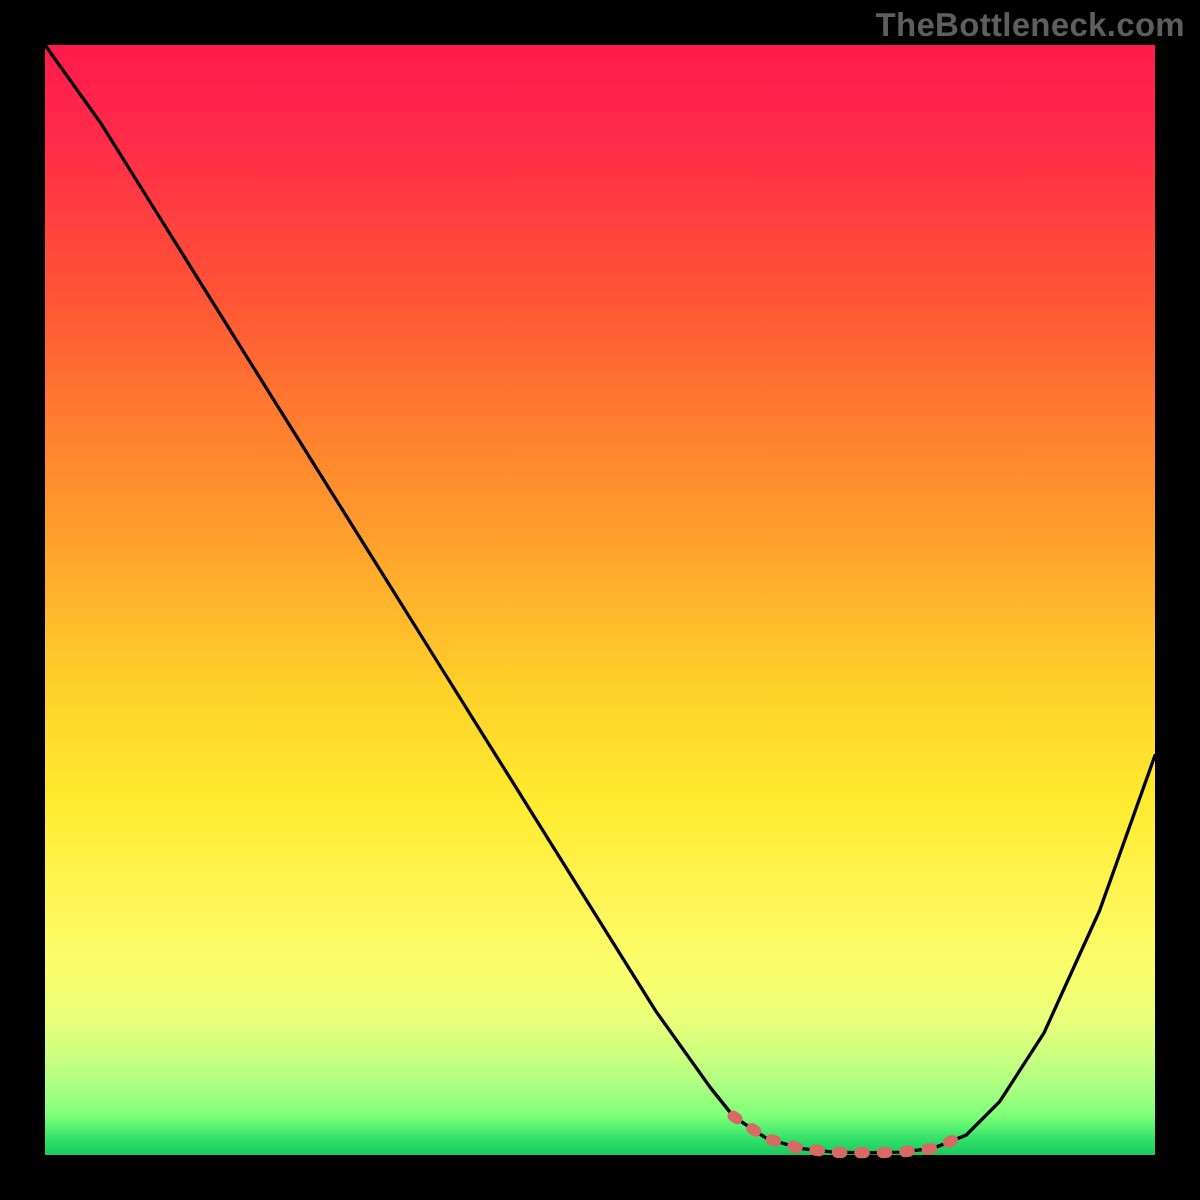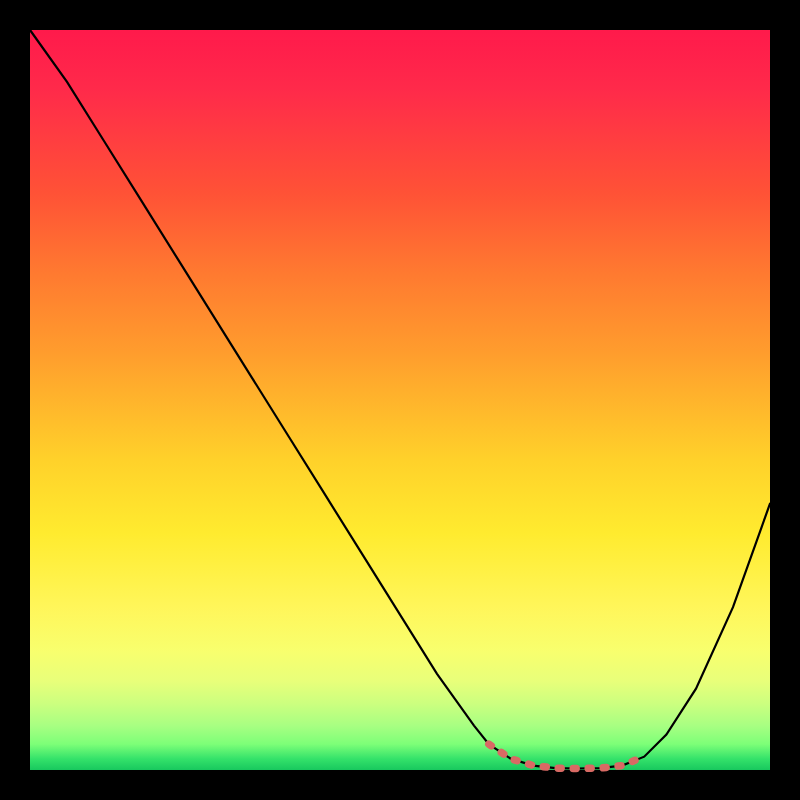--- a/index.html
+++ b/index.html
@@ -60,20 +60,21 @@
     width: 740px;
     height: 740px;
     overflow: visible;
   }
 </style>
 </head>
 <body>
 
 <div class="frame">
 
+  <div class="watermark">TheBottleneck.com</div>
 
   <div class="plot-area"></div>
 
   <svg class="curve" viewBox="0 0 740 740" preserveAspectRatio="none">
     <path fill="none" stroke-width="2.2" stroke-linecap="round" stroke="#000000" d="M0.00 0.00 L37.00 51.80 L74.00 111.00 L111.00 170.20 L148.00 229.40 L185.00 288.60 L222.00 347.80 L259.00 407.00 L296.00 466.20 L333.00 525.40 L370.00 584.60 L407.00 643.80 L444.00 695.60 L458.80 714.10 L481.00 728.90 L503.20 735.56 L525.40 738.15 L547.60 738.52 L569.80 738.15 L592.00 735.56 L614.20 726.68 L636.40 704.48 L666.00 658.60 L703.00 577.20 L740.00 473.60"></path>
     <path fill="none" stroke-width="7.5" stroke-linecap="round" stroke-dasharray="3 12" stroke="#d86a64" d="M458.80 714.10 L481.00 728.90 L503.20 735.56 L525.40 738.15 L547.60 738.52 L569.80 738.15 L592.00 735.56 L614.20 726.68"></path>
   </svg>
 
 </div>
 

